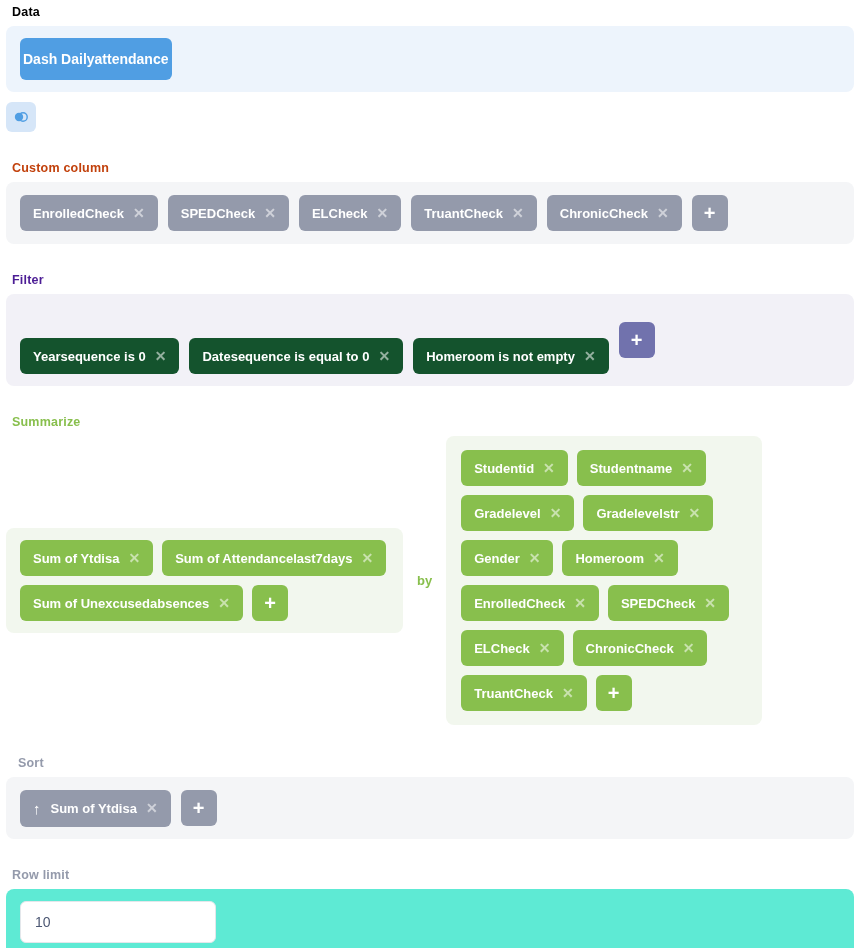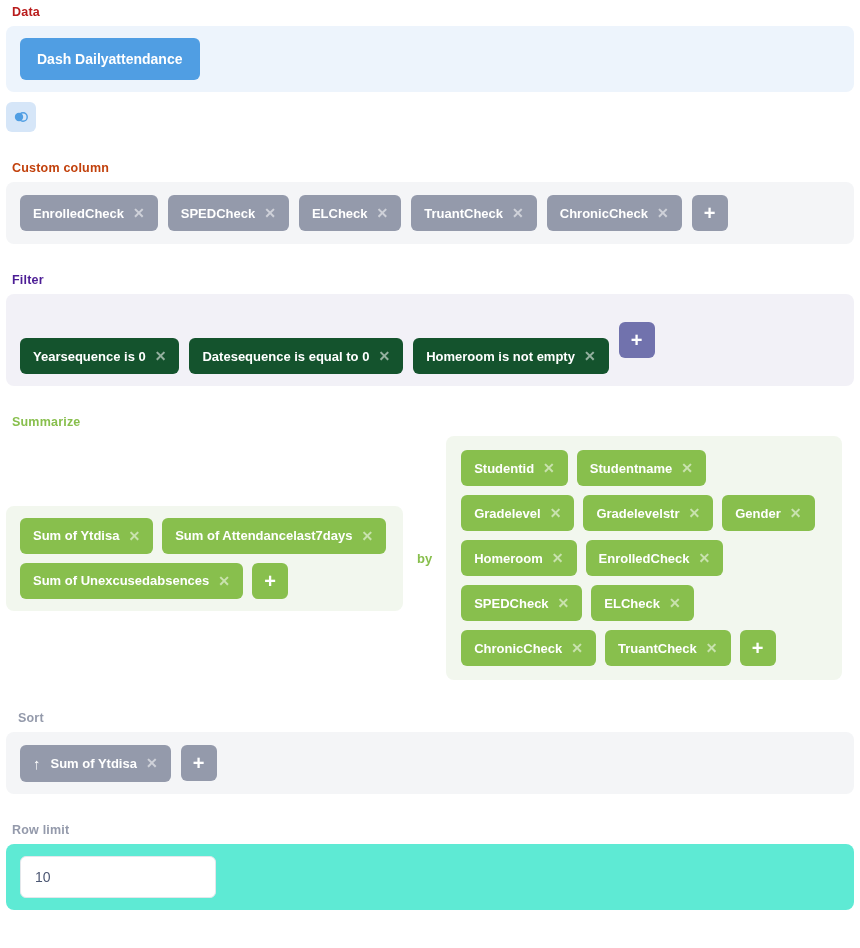--- a/index.html
+++ b/index.html
@@ -14,21 +14,21 @@
 
   
   .sec-label {
     font-size: 12.5px;
     font-weight: bold;
     letter-spacing: .2px;
     line-height: 16px;
     padding-left: 6px;
     margin-bottom: 6px;
   }
-  .lbl-data      { color: #b91c1c; }
+  .lbl-data      { color: #000000; }
   .lbl-custom    { color: #c2410c; }
   .lbl-filter    { color: #4c1d95; }
   .lbl-summarize { color: #88BF4D; }
   .lbl-sort      { color: #949AAB; }
   .lbl-rowlimit  { color: #949AAB; }
 
   
   .panel {
     border-radius: 8px;
     padding: 12px 14px;
@@ -59,21 +59,21 @@
     user-select: none;
   }
   .chip .x {
     color: rgba(255,255,255,.55);
     font-size: 14px;
     font-weight: bold;
     line-height: 1;
     display: inline-block;
     cursor: pointer;
   }
-  .chip-blue   { background: #509EE3; font-size: 14px; padding: 14px 17px; }
+  .chip-blue   { background: #509EE3; font-size: 14px; padding: 14px 3px; }
   .chip-gray   { background: #949AAB; }
   .chip-purple { background: #14532d; margin-top: 32px; }
   .chip-green  { background: #88BF4D; }
 
   
   .addbtn {
     display: inline-flex;
     align-items: center;
     justify-content: center;
     width: 36px; height: 36px;
@@ -133,21 +133,21 @@
     white-space: nowrap;
   }
   .sum-right {
     background: #F2F7EE;
     border-radius: 8px;
     padding: 14px 15px;
     display: flex;
     flex-wrap: wrap;
     gap: 9px;
     align-content: flex-start;
-    width: 396px;
+    width: 316px;
     align-self: flex-start;
   }
 
   
   .rowlimit-input {
     width: 196px;
     height: 42px;
     border: 1px solid #E3E7EB;
     border-radius: 6px;
     background: #ffffff;

